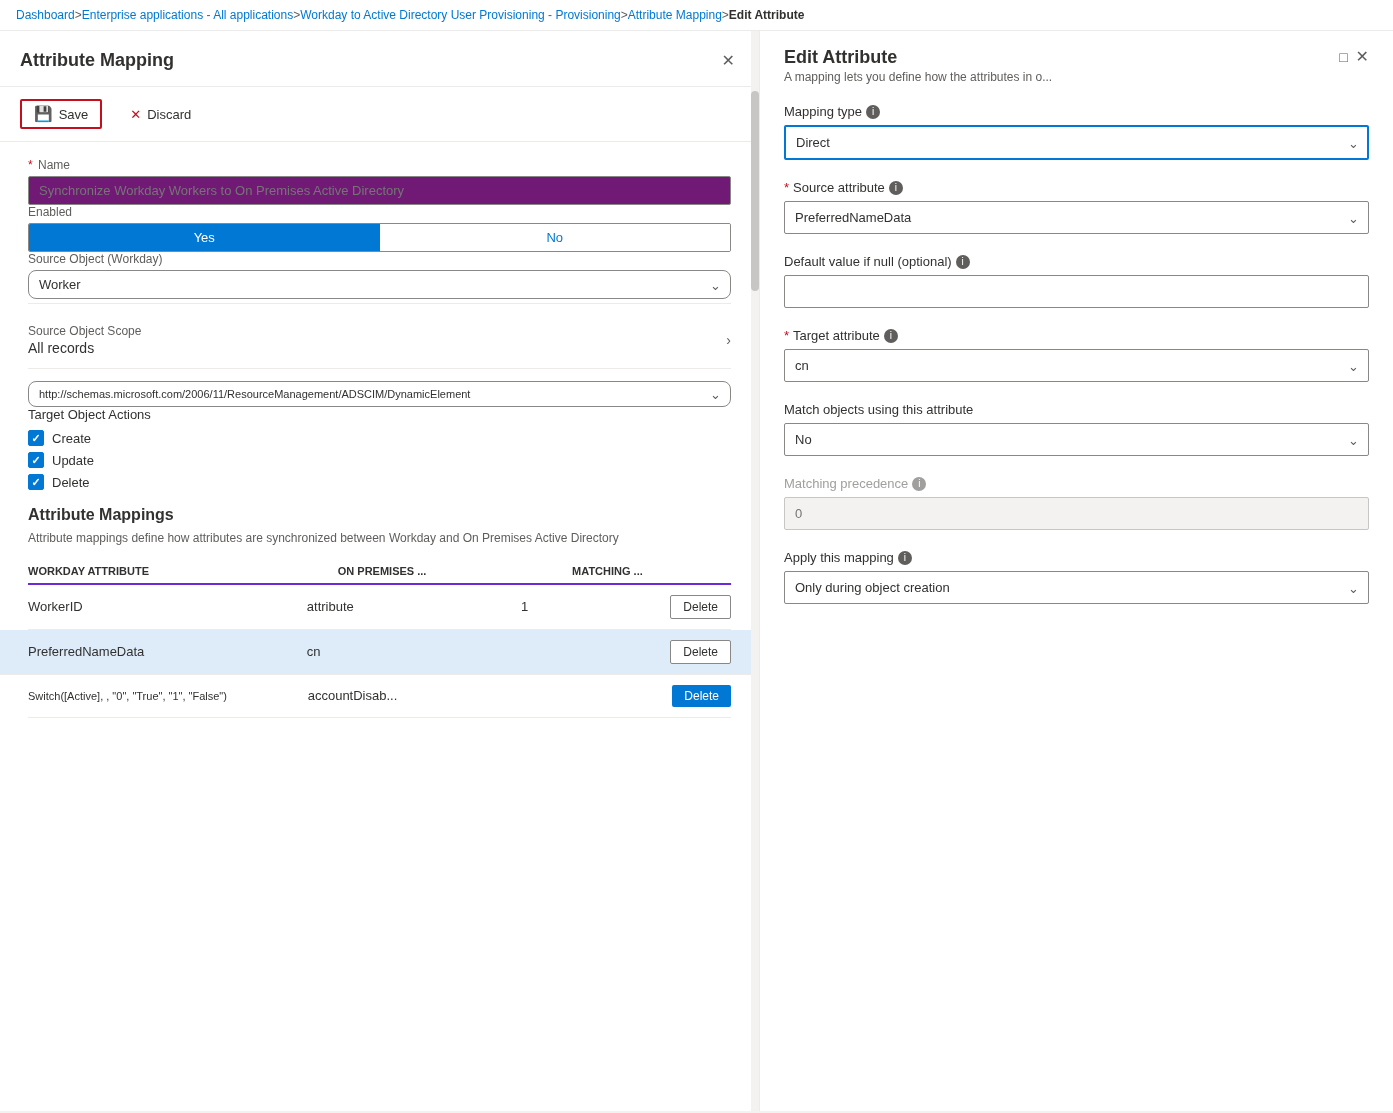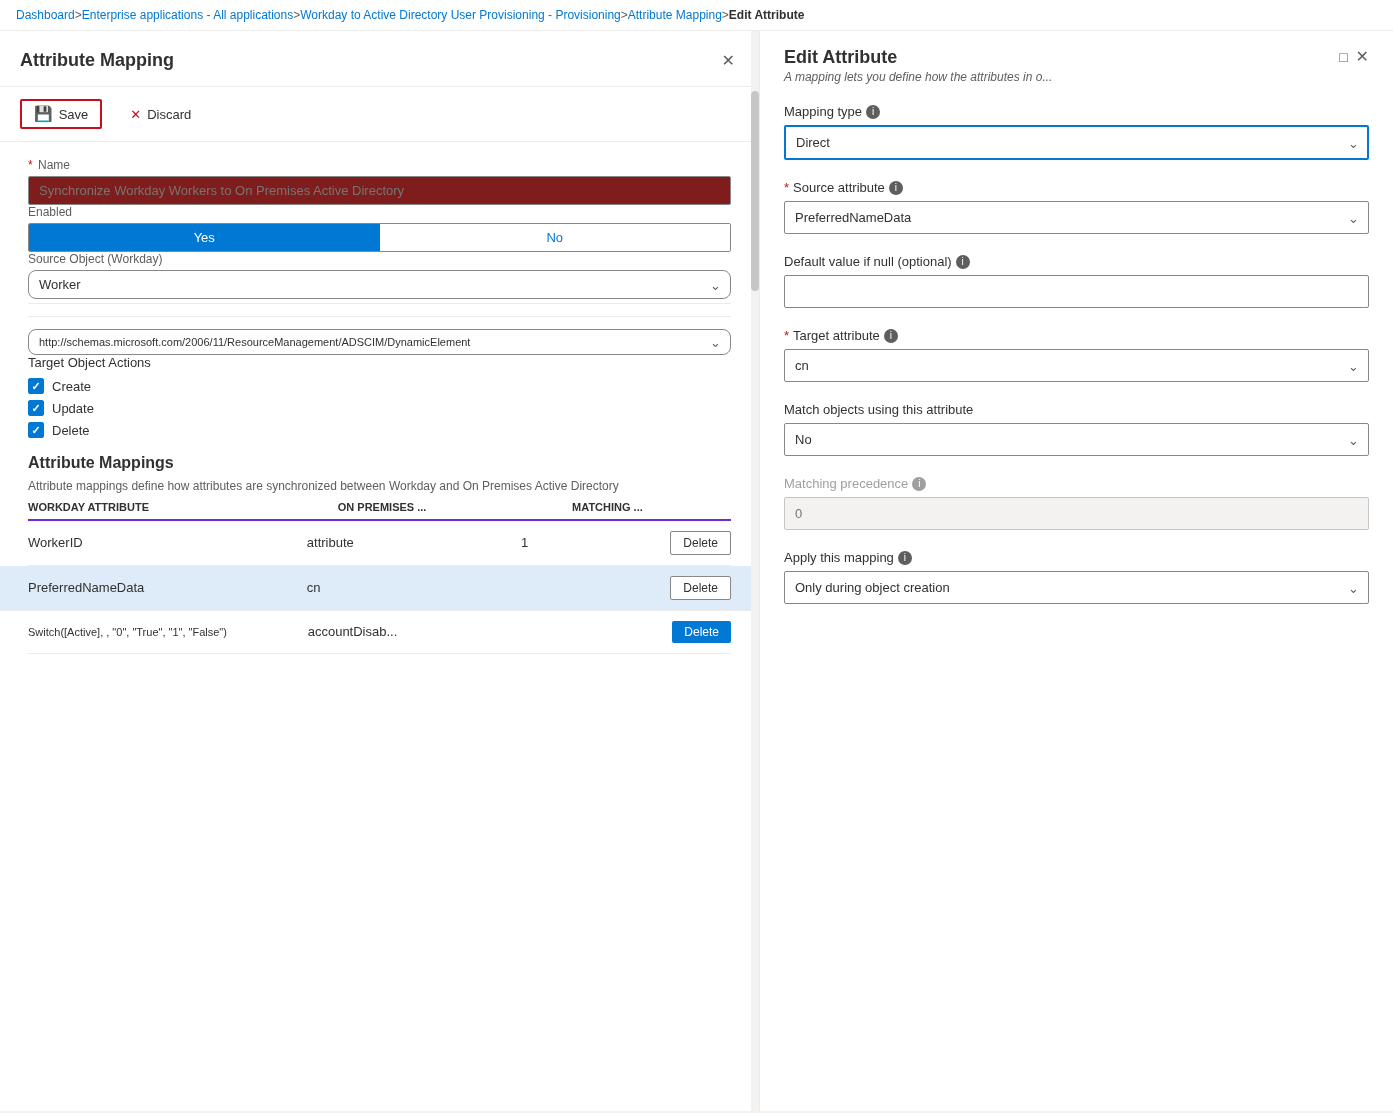--- a/index.html
+++ b/index.html
@@ -60,21 +60,21 @@
 
     .form-body { padding: 16px 28px; }
 
     .form-group { }
     .form-label {
       display: block; font-size: 12px; color: #605e5c; margin-bottom: 4px;
     }
     .required { color: #c50f1f; margin-right: 2px; }
     .form-input {
       width: 100%; padding: 6px 10px; border: 1px solid #8a8886;
-      border-radius: 2px; font-size: 13px; color: #323130; background: #7f1d1d;
+      border-radius: 2px; font-size: 13px; color: #323130; background: #701a75;
     }
 
     .enabled-toggle {
       display: flex; width: 100%; border: 1px solid #8a8886; border-radius: 2px; overflow: hidden;
       margin-top: 4px;
     }
     .toggle-yes {
       flex: 1; padding: 6px; text-align: center; background: #0078d4; color: #fff;
       font-size: 13px; font-weight: 500; cursor: pointer;
     }
@@ -111,21 +111,21 @@
     .checkbox-row { display: flex; align-items: center; gap: 8px; margin-bottom: 6px; }
     .checkbox-blue {
       width: 16px; height: 16px; background: #0078d4; border: 1px solid #0078d4;
       border-radius: 2px; display: flex; align-items: center; justify-content: center;
       flex-shrink: 0;
     }
     .checkbox-blue::after { content: '✓'; color: white; font-size: 11px; font-weight: bold; }
 
     .attr-mappings-section {}
     .attr-mappings-title { font-size: 16px; font-weight: 600; margin-bottom: 6px; }
-    .attr-mappings-desc { font-size: 12px; color: #605e5c; margin-bottom: 0; line-height: 1.4; }
+    .attr-mappings-desc { font-size: 12px; color: #605e5c; margin-bottom: 12px; line-height: 1.4; }
 
     .table-header {
       display: grid; grid-template-columns: 2fr 1.5fr 1fr auto;
       gap: 8px; padding: 6px 0; border-bottom: 2px solid #6d28d9;
       font-size: 11px; font-weight: 700; text-transform: uppercase;
     }
     .table-row {
       display: grid; grid-template-columns: 2fr 1.5fr 1fr auto;
       gap: 20px; padding: 10px 0; border-bottom: 1px solid #edebe9;
       align-items: center;
@@ -142,21 +142,21 @@
 
     
     .right-panel {
       flex: 1; background: #fff; overflow-y: auto; padding: 0;
     }
     .right-header {
       display: flex; align-items: flex-start; justify-content: space-between;
       margin-bottom: 20px; padding: 16px 24px 0 24px;
     }
     .right-title { font-size: 18px; font-weight: 600; }
-    .right-subtitle { font-size: 12px; color: #605e5c; margin-top: 2px; font-style: italic; }
+    .right-subtitle { font-size: 12px; color: #605e5c; margin-top: 2px; }
     .right-header-actions { display: flex; align-items: center; gap: 8px; }
     .expand-btn { background: none; border: none; cursor: pointer; font-size: 14px; color: #605e5c; }
     .close-right-btn { background: none; border: none; cursor: pointer; font-size: 16px; color: #605e5c; }
 
     .right-form { padding: 0 24px 24px 24px; }
     .right-form-group { margin-bottom: 20px; }
     .right-label {
       font-size: 13px; color: #323130; margin-bottom: 6px; display: flex; align-items: center; gap: 4px;
     }
     .right-label .req { color: #c50f1f; }
@@ -241,20 +241,27 @@
       <div class="form-group">
         <label class="form-label">Source Object (Workday)</label>
         <div class="form-select-wrapper">
           <select class="form-select"><option>Worker</option></select>
           <span class="select-chevron">⌄</span>
         </div>
       </div>
 
       <hr class="section-divider">
 
+      <div class="scope-row">
+        <div>
+          <div class="scope-label-sm">Source Object Scope</div>
+          <div class="scope-value">All records</div>
+        </div>
+        <span class="chevron-right">›</span>
+      </div>
 
       <hr class="section-divider">
 
       <div class="form-group">
         <div class="form-select-wrapper">
           <select class="form-select" style="font-size:11px;"><option style="font-size:11px">http://schemas.microsoft.com/2006/11/ResourceManagement/ADSCIM/DynamicElement</option></select>
           <span class="select-chevron">⌄</span>
         </div>
       </div>
 

